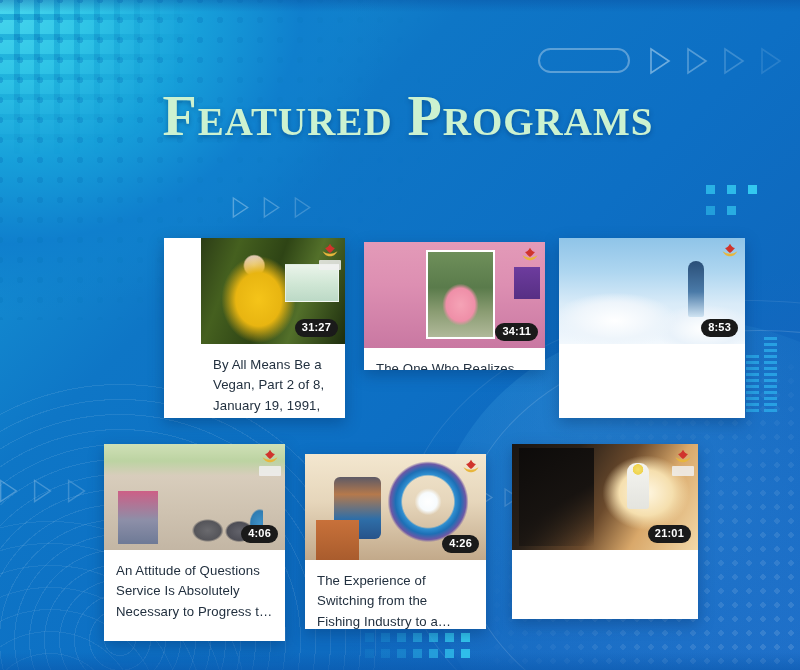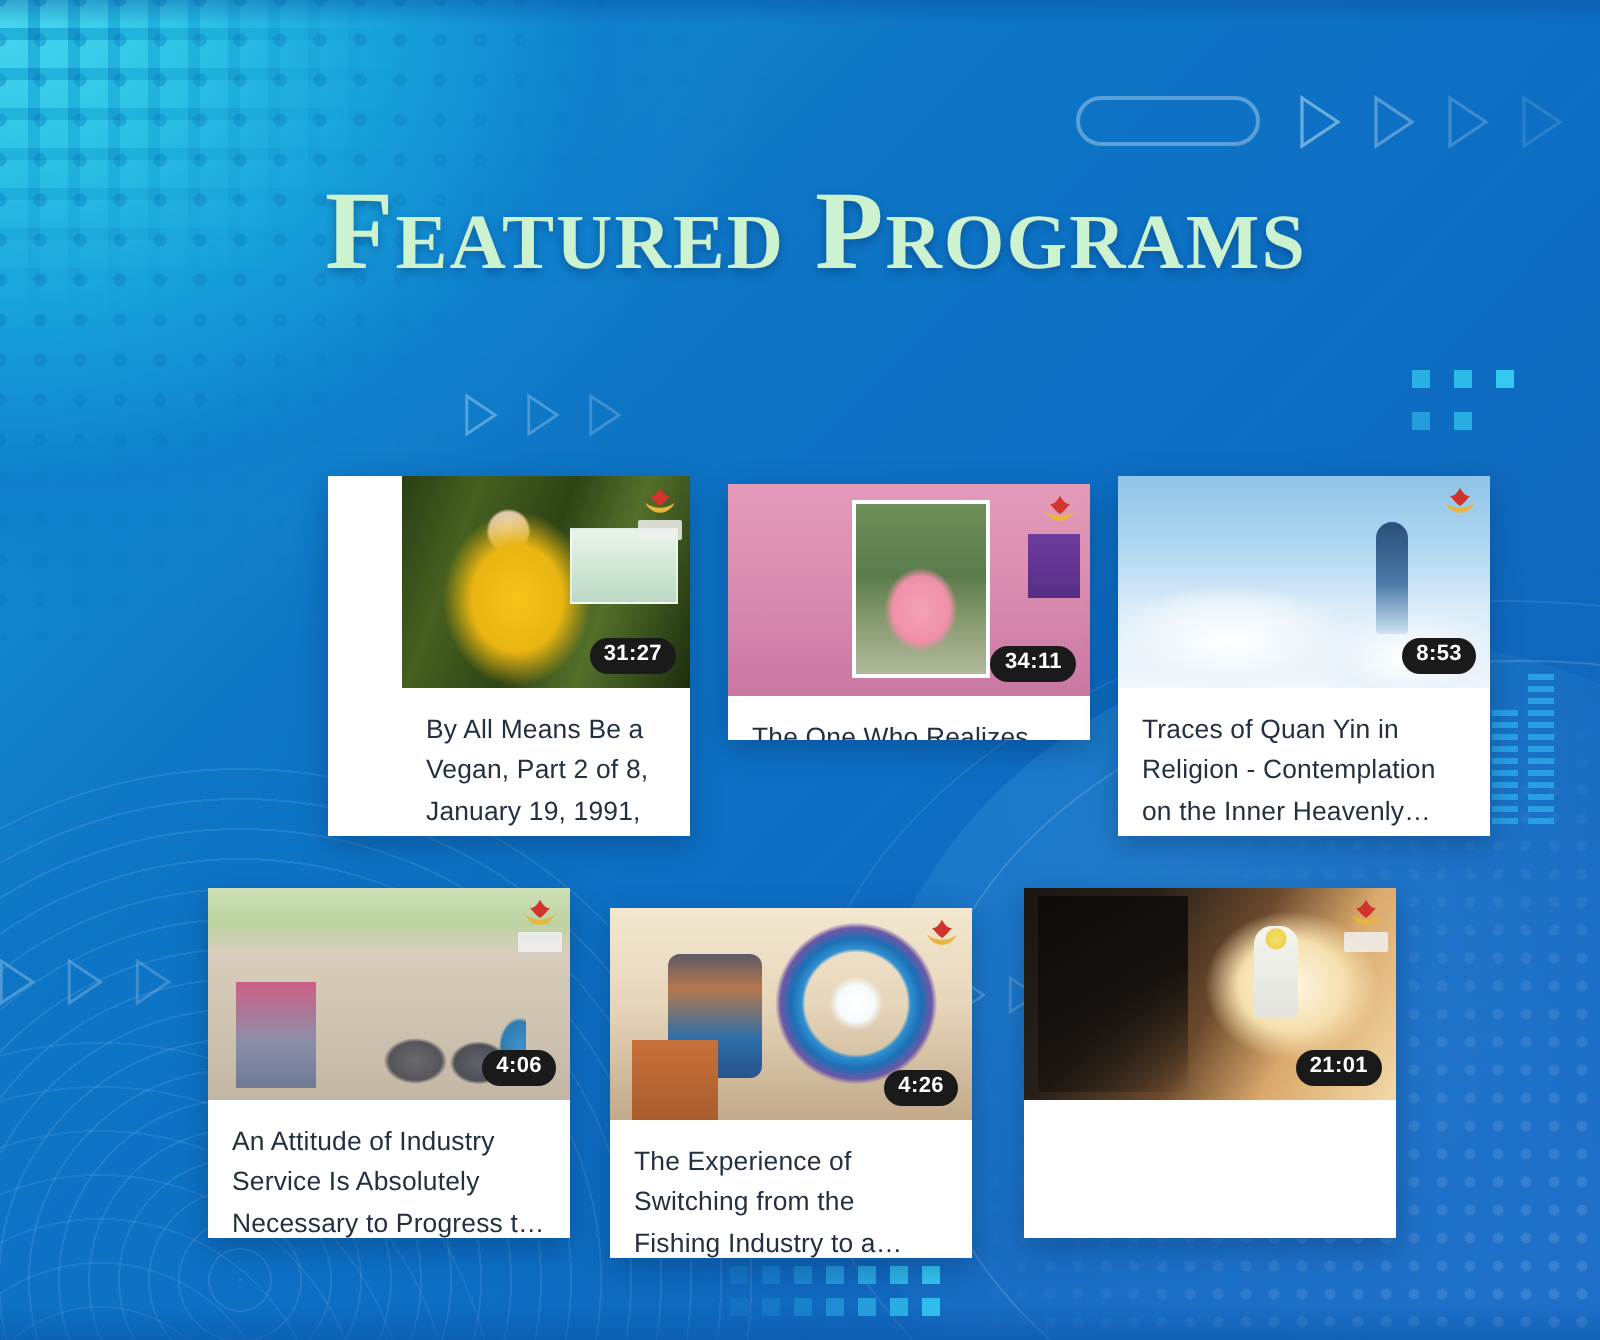--- a/index.html
+++ b/index.html
@@ -436,36 +436,35 @@
     <div class="thumb">
       <div class="thumb-art art-quanyin"></div>
       <div class="logo-wm">
         <svg viewBox="0 0 24 20">
             <path d="M12 2 C10 6 8 7 6 7 C8 9 9 11 12 13 C15 11 16 9 18 7 C16 7 14 6 12 2Z" fill="#d0342c"></path>
             <path d="M3 11 C6 16 9 17 12 17 C15 17 18 16 21 11 C18 13 15 14 12 14 C9 14 6 13 3 11Z" fill="#e8b63c"></path>
           </svg>
       </div>
       <div class="duration">8:53</div>
     </div>
-    <div class="card-title">Traces of Quan Yin in Religion - Contemplation on the Inner Heavenly…</div>
-  </div>
-
-  <div class="card" style="left:104px; top:444px; width:181px; height:175px;">
+  </div>
+
+  <div class="card" style="left:104px; top:444px; width:181px; height:197px;">
     <div class="thumb">
       <div class="thumb-art art-service"></div>
       <div class="logo-wm">
         <svg viewBox="0 0 24 20">
             <path d="M12 2 C10 6 8 7 6 7 C8 9 9 11 12 13 C15 11 16 9 18 7 C16 7 14 6 12 2Z" fill="#d0342c"></path>
             <path d="M3 11 C6 16 9 17 12 17 C15 17 18 16 21 11 C18 13 15 14 12 14 C9 14 6 13 3 11Z" fill="#e8b63c"></path>
           </svg>
       </div>
       <div class="subbadge"></div>
       <div class="duration">4:06</div>
     </div>
-    <div class="card-title">An Attitude of Industry Service Is Absolutely Necessary to Progress t…</div>
+    <div class="card-title">An Attitude of Questions Service Is Absolutely Necessary to Progress t…</div>
   </div>
 
   <div class="card" style="left:305px; top:454px; width:181px; height:175px;">
     <div class="thumb">
       <div class="thumb-art art-fishing"></div>
       <div class="logo-wm">
         <svg viewBox="0 0 24 20">
             <path d="M12 2 C10 6 8 7 6 7 C8 9 9 11 12 13 C15 11 16 9 18 7 C16 7 14 6 12 2Z" fill="#d0342c"></path>
             <path d="M3 11 C6 16 9 17 12 17 C15 17 18 16 21 11 C18 13 15 14 12 14 C9 14 6 13 3 11Z" fill="#e8b63c"></path>
           </svg>

